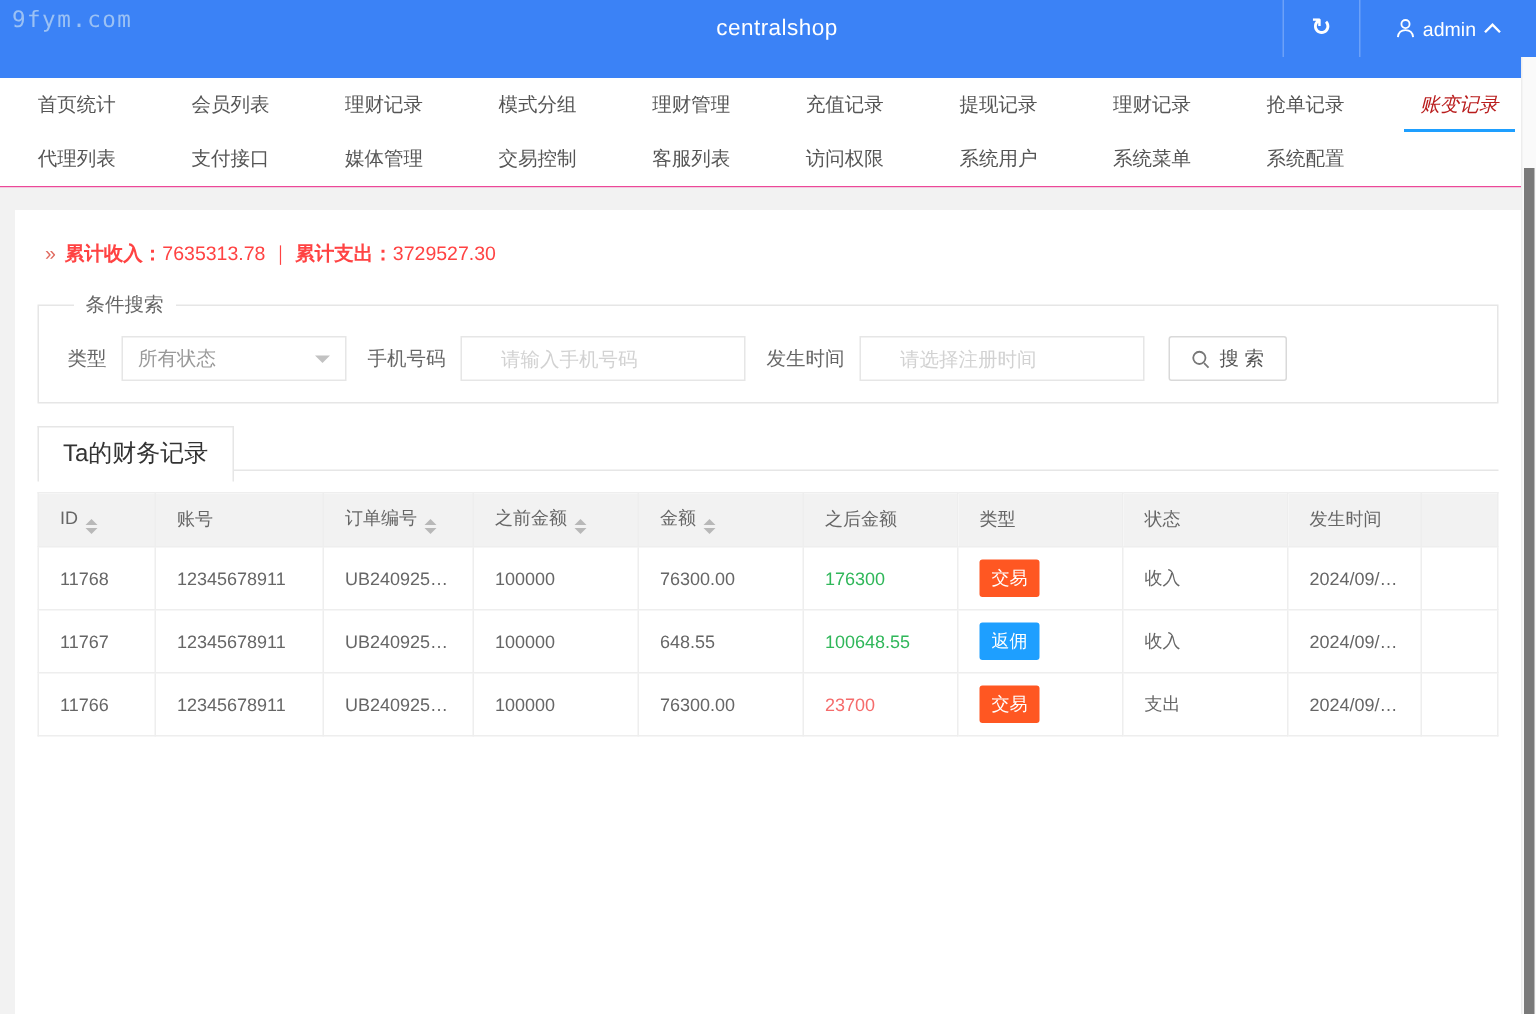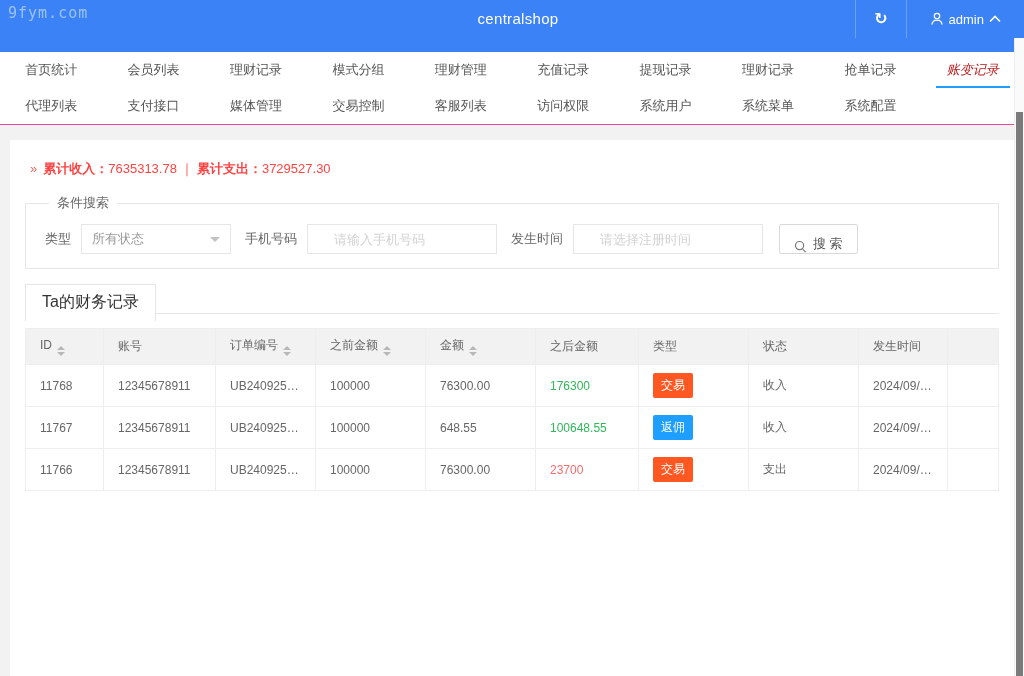--- a/index.html
+++ b/index.html
@@ -41,21 +41,21 @@
   .form-label { font-size:13px; color:#666; margin-left:4px; white-space:nowrap; }
   .select-box { position:relative; width:150px; height:30px; border:1px solid #e6e6e6;
     font-size:13px; color:#999; line-height:28px; padding:0 10px; background:#fff; cursor:pointer; }
   .select-box .arrow { position:absolute; right:10px; top:12px; width:0; height:0;
     border:5px solid transparent; border-top-color:#c2c2c2; }
   .text-input { width:190px; height:30px; border:1px solid #e6e6e6; padding:0 26px;
     font-size:13px; color:#666; outline:none; }
   .text-input::placeholder { color:#d2d2d2; }
   .search-btn { height:30px; margin-left:6px; padding:0 14px; background:#fff;
     border:1px solid #d9d9d9; border-radius:2px; font-size:13px; color:#555;
-    display:inline-flex; align-items:flex-end; gap:6px; cursor:pointer; }
+    display:inline-flex; align-items:center; gap:6px; cursor:pointer; }
 
   
   .tab-bar { margin-top:14px; border-bottom:1px solid #e6e6e6; padding-left:0; height:31px; }
   .tab { display:inline-block; background:#fff; border:1px solid #e6e6e6; border-bottom:none;
     padding:7px 16px 8px; font-size:16px; color:#333; position:relative; top:1px; cursor:pointer; }
 
   
   .table-wrap { margin-top:14px; }
   table { width:100%; border-collapse:collapse; table-layout:fixed; font-size:12px; color:#666; }
   th,td { border:1px solid #eeeeee; padding:8px 14px; text-align:left; height:30px;

